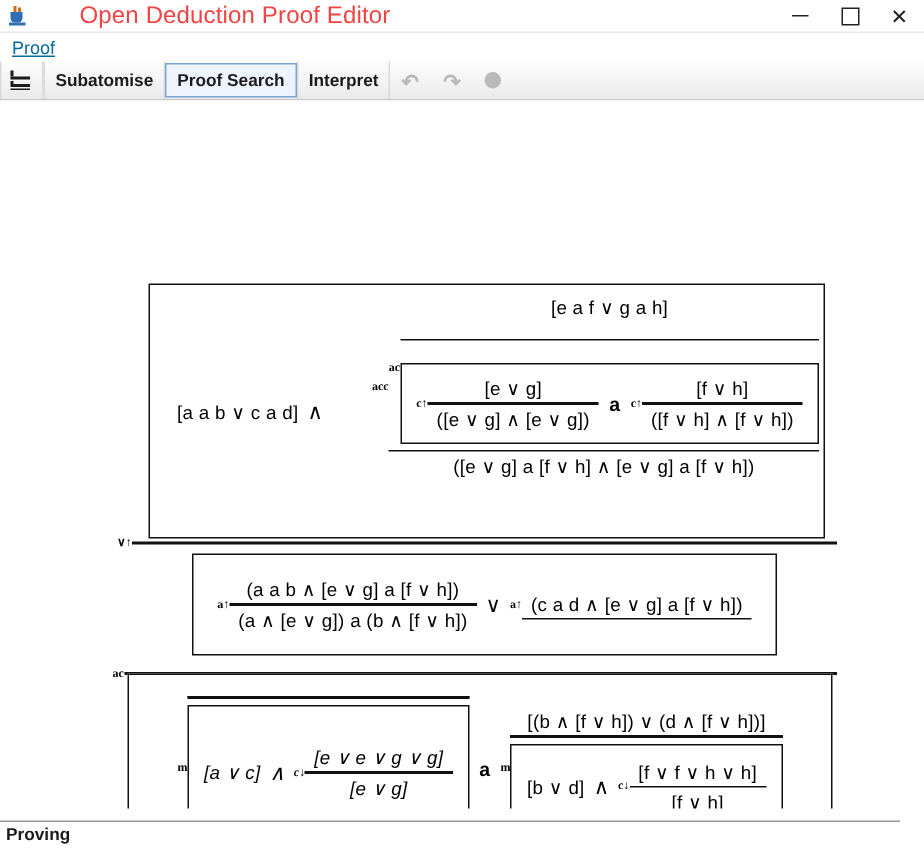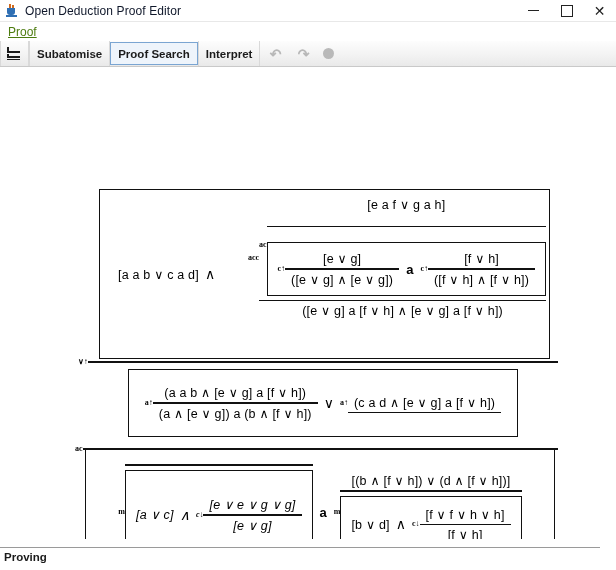--- a/index.html
+++ b/index.html
@@ -29,47 +29,46 @@
   .app-icon .steam{
     position:absolute;left:4px;top:0px;width:2px;height:4px;background:#d06a1e;
   }
   .app-icon .steam2{
     position:absolute;left:7px;top:1px;width:2px;height:3px;background:#d06a1e;
   }
   .app-icon .base{
     position:absolute;left:1px;top:11px;width:11px;height:2px;background:#2f6fb3;
   }
   .title-text{
-    font-size:12px;color:#0f172a;letter-spacing:0.1px;
+    font-size:16px;color:#ef4444;letter-spacing:0.1px;margin-left:28px;
   }
   .winbtns{position:absolute;right:0;top:0;height:21px;display:flex;}
   .winbtn{
     width:33px;height:21px;display:flex;align-items:center;justify-content:center;
     font-size:12px;color:#222;
   }
   .winbtn.close{font-size:14px;}
   .glyph-min{display:block;width:11px;height:1px;background:#222;}
   .glyph-max{display:block;width:10px;height:10px;border:1px solid #222;}
   
   .menubar{
     height:19px;background:#ffffff;display:flex;align-items:center;
     padding-left:4px;
   }
   .menuitem{
-    font-size:12px;padding:1px 4px;color:#4d7c0f;
+    font-size:12px;padding:1px 4px;color:#0369a1;
   }
   .menuitem u{text-decoration:underline;}
   
   .toolbar{
     height:25px;
     background:linear-gradient(to bottom,#fdfdfd 0%,#f2f2f2 60%,#e9e9e9 100%);
     border-bottom:1px solid #c9c9c9;
     display:flex;align-items:stretch;
     padding-left:0px;
-    text-align:right;
   }
   .tbbtn{
     display:flex;align-items:center;justify-content:center;
     padding:0 7px;font-size:11.5px;font-weight:bold;color:#1b1b1b;
     border-left:1px solid #d9d9d9;border-right:1px solid #d9d9d9;
     background:transparent;cursor:default;
   }
   .tbbtn.icononly{padding:0 6px;}
   .tbbtn.pressed{
     border:1px solid #7aa5d2;background:#eef4fb;

